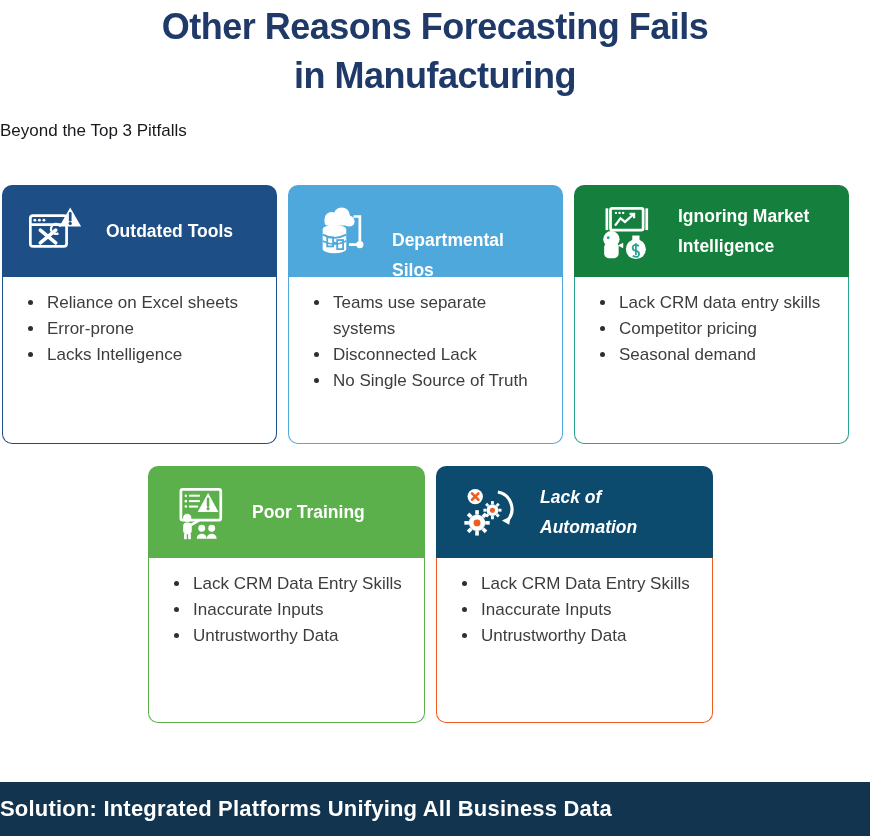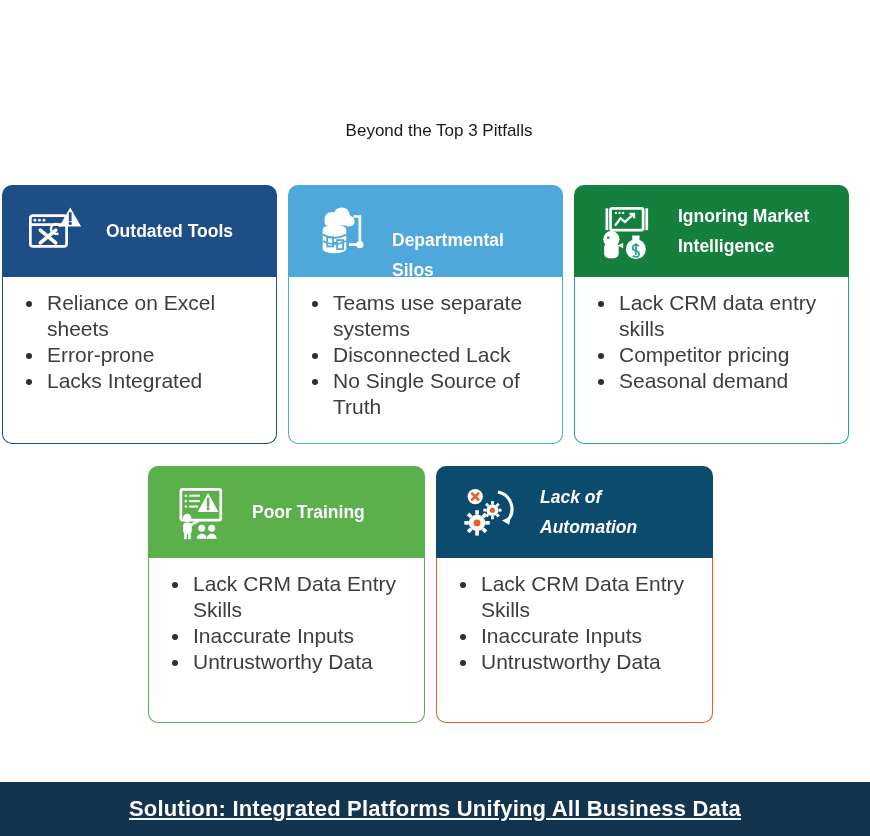--- a/index.html
+++ b/index.html
@@ -1,61 +1,63 @@
 <!DOCTYPE html>
 <html><head>
 <meta charset="utf-8">
 <style>
   html,body{margin:0;padding:0;background:#ffffff;}
   body{font-family:"Liberation Sans", sans-serif;}
   .page{position:relative;width:870px;height:836px;background:#ffffff;overflow:hidden;}
 
   .title{position:absolute;top:2px;left:0;right:0;text-align:center;
          font-size:36px;font-weight:bold;color:#1f3a68;line-height:49px;letter-spacing:-0.5px;}
-  .subtitle{position:absolute;top:121px;left:8px;right:0;text-align:center;
+  .subtitle{position:absolute;top:121px;left:0;right:0;text-align:left;
             font-size:17px;font-weight:500;color:#17191d;}
 
   .row{position:absolute;display:flex;}
   .row1{top:185px;left:2px;gap:11px;}
   .row2{top:466px;left:148px;gap:11px;}
 
   .card{display:flex;flex-direction:column;border-radius:10px;}
   .row1 .card{width:275px;height:259px;}
   .row2 .card{width:277px;height:257px;}
 
   .card-header{height:92px;border-radius:10px 10px 0 0;display:flex;align-items:center;
                box-sizing:border-box;padding:0 10px 0 22px;gap:24px;color:#ffffff;
                font-weight:bold;font-size:17.5px;line-height:30px;}
   .card-body{flex:1;background:#ffffff;border:1px solid;border-top:none;
              border-radius:0 0 10px 10px;box-sizing:border-box;}
-  .card-body ul{margin:0;padding:13px 10px 0 42px;font-size:21px;line-height:26px;color:#3d3d3d;}
+  .card-body ul{margin:0;padding:13px 10px 0 42px;font-size:17px;line-height:26px;color:#3d3d3d;}
   .card-body li{margin:0;padding-left:2px;}
   .card-body li::marker{color:#2f2f2f;}
 
   .icon{width:58px;height:58px;flex-shrink:0;}
   .card-title{max-width:152px;}
   .card-2 .card-title{max-width:132px;margin-top:48px;}
   .card-5 .card-title{max-width:115px;}
 
   .card-1 .card-header{background:#1e4e86;} .card-1 .card-body{border-color:#1e4e86;}
   .card-2 .card-header{background:#4fa8dc;} .card-2 .card-body{border-color:#4fa8dc;}
   .card-3 .card-header{background:#15803d;} .card-3 .card-body{border-color:#27a392;}
   .card-4 .card-header{background:#5bb04c;} .card-4 .card-body{border-color:#5bb04c;}
   .card-5 .card-header{background:#0c4a6e;font-style:italic;} .card-5 .card-body{border-color:#ed5d20;}
 
   .footer{position:absolute;left:0;top:782px;width:870px;height:54px;background:#12344f;
-          display:flex;align-items:center;justify-content:center;
-          color:#ffffff;font-size:22px;font-weight:bold;letter-spacing:0.2px;text-decoration:underline;}
+          display:flex;align-items:center;justify-content:flex-start;
+          color:#ffffff;font-size:22px;font-weight:bold;letter-spacing:0.2px;}
 </style>
 </head>
 <body>
 
 <div class="page">
 
   <div class="title">
+    <div>Other Reasons Forecasting Fails</div>
+    <div>in Manufacturing</div>
   </div>
   <div class="subtitle">Beyond the Top 3 Pitfalls</div>
 
   <div class="row row1">
 
     <div class="card card-1">
       <div class="card-header">
         <svg class="icon" viewBox="0 0 64 64">
           <rect x="7" y="15" width="40" height="34" rx="3" fill="none" stroke="#fff" stroke-width="3"></rect>
           <line x1="7" y1="25" x2="47" y2="25" stroke="#fff" stroke-width="3"></line>
@@ -68,21 +70,21 @@
           <path d="M51 6 L63 27 H39 Z" fill="#fff"></path>
           <line x1="51" y1="12.5" x2="51" y2="20" stroke="#1e4e86" stroke-width="3" stroke-linecap="round"></line>
           <circle cx="51" cy="23.7" r="1.8" fill="#1e4e86"></circle>
         </svg>
         <span class="card-title">Outdated Tools</span>
       </div>
       <div class="card-body">
         <ul>
           <li>Reliance on Excel sheets</li>
           <li>Error-prone</li>
-          <li>Lacks Integrated</li>
+          <li>Lacks Intelligence</li>
         </ul>
       </div>
     </div>
 
     <div class="card card-2">
       <div class="card-header">
         <svg class="icon" viewBox="0 0 64 64">
           <circle cx="24" cy="19" r="8" fill="#fff"></circle>
             <circle cx="35" cy="15" r="9" fill="#fff"></circle>
             <circle cx="43" cy="21" r="6" fill="#fff"></circle>

